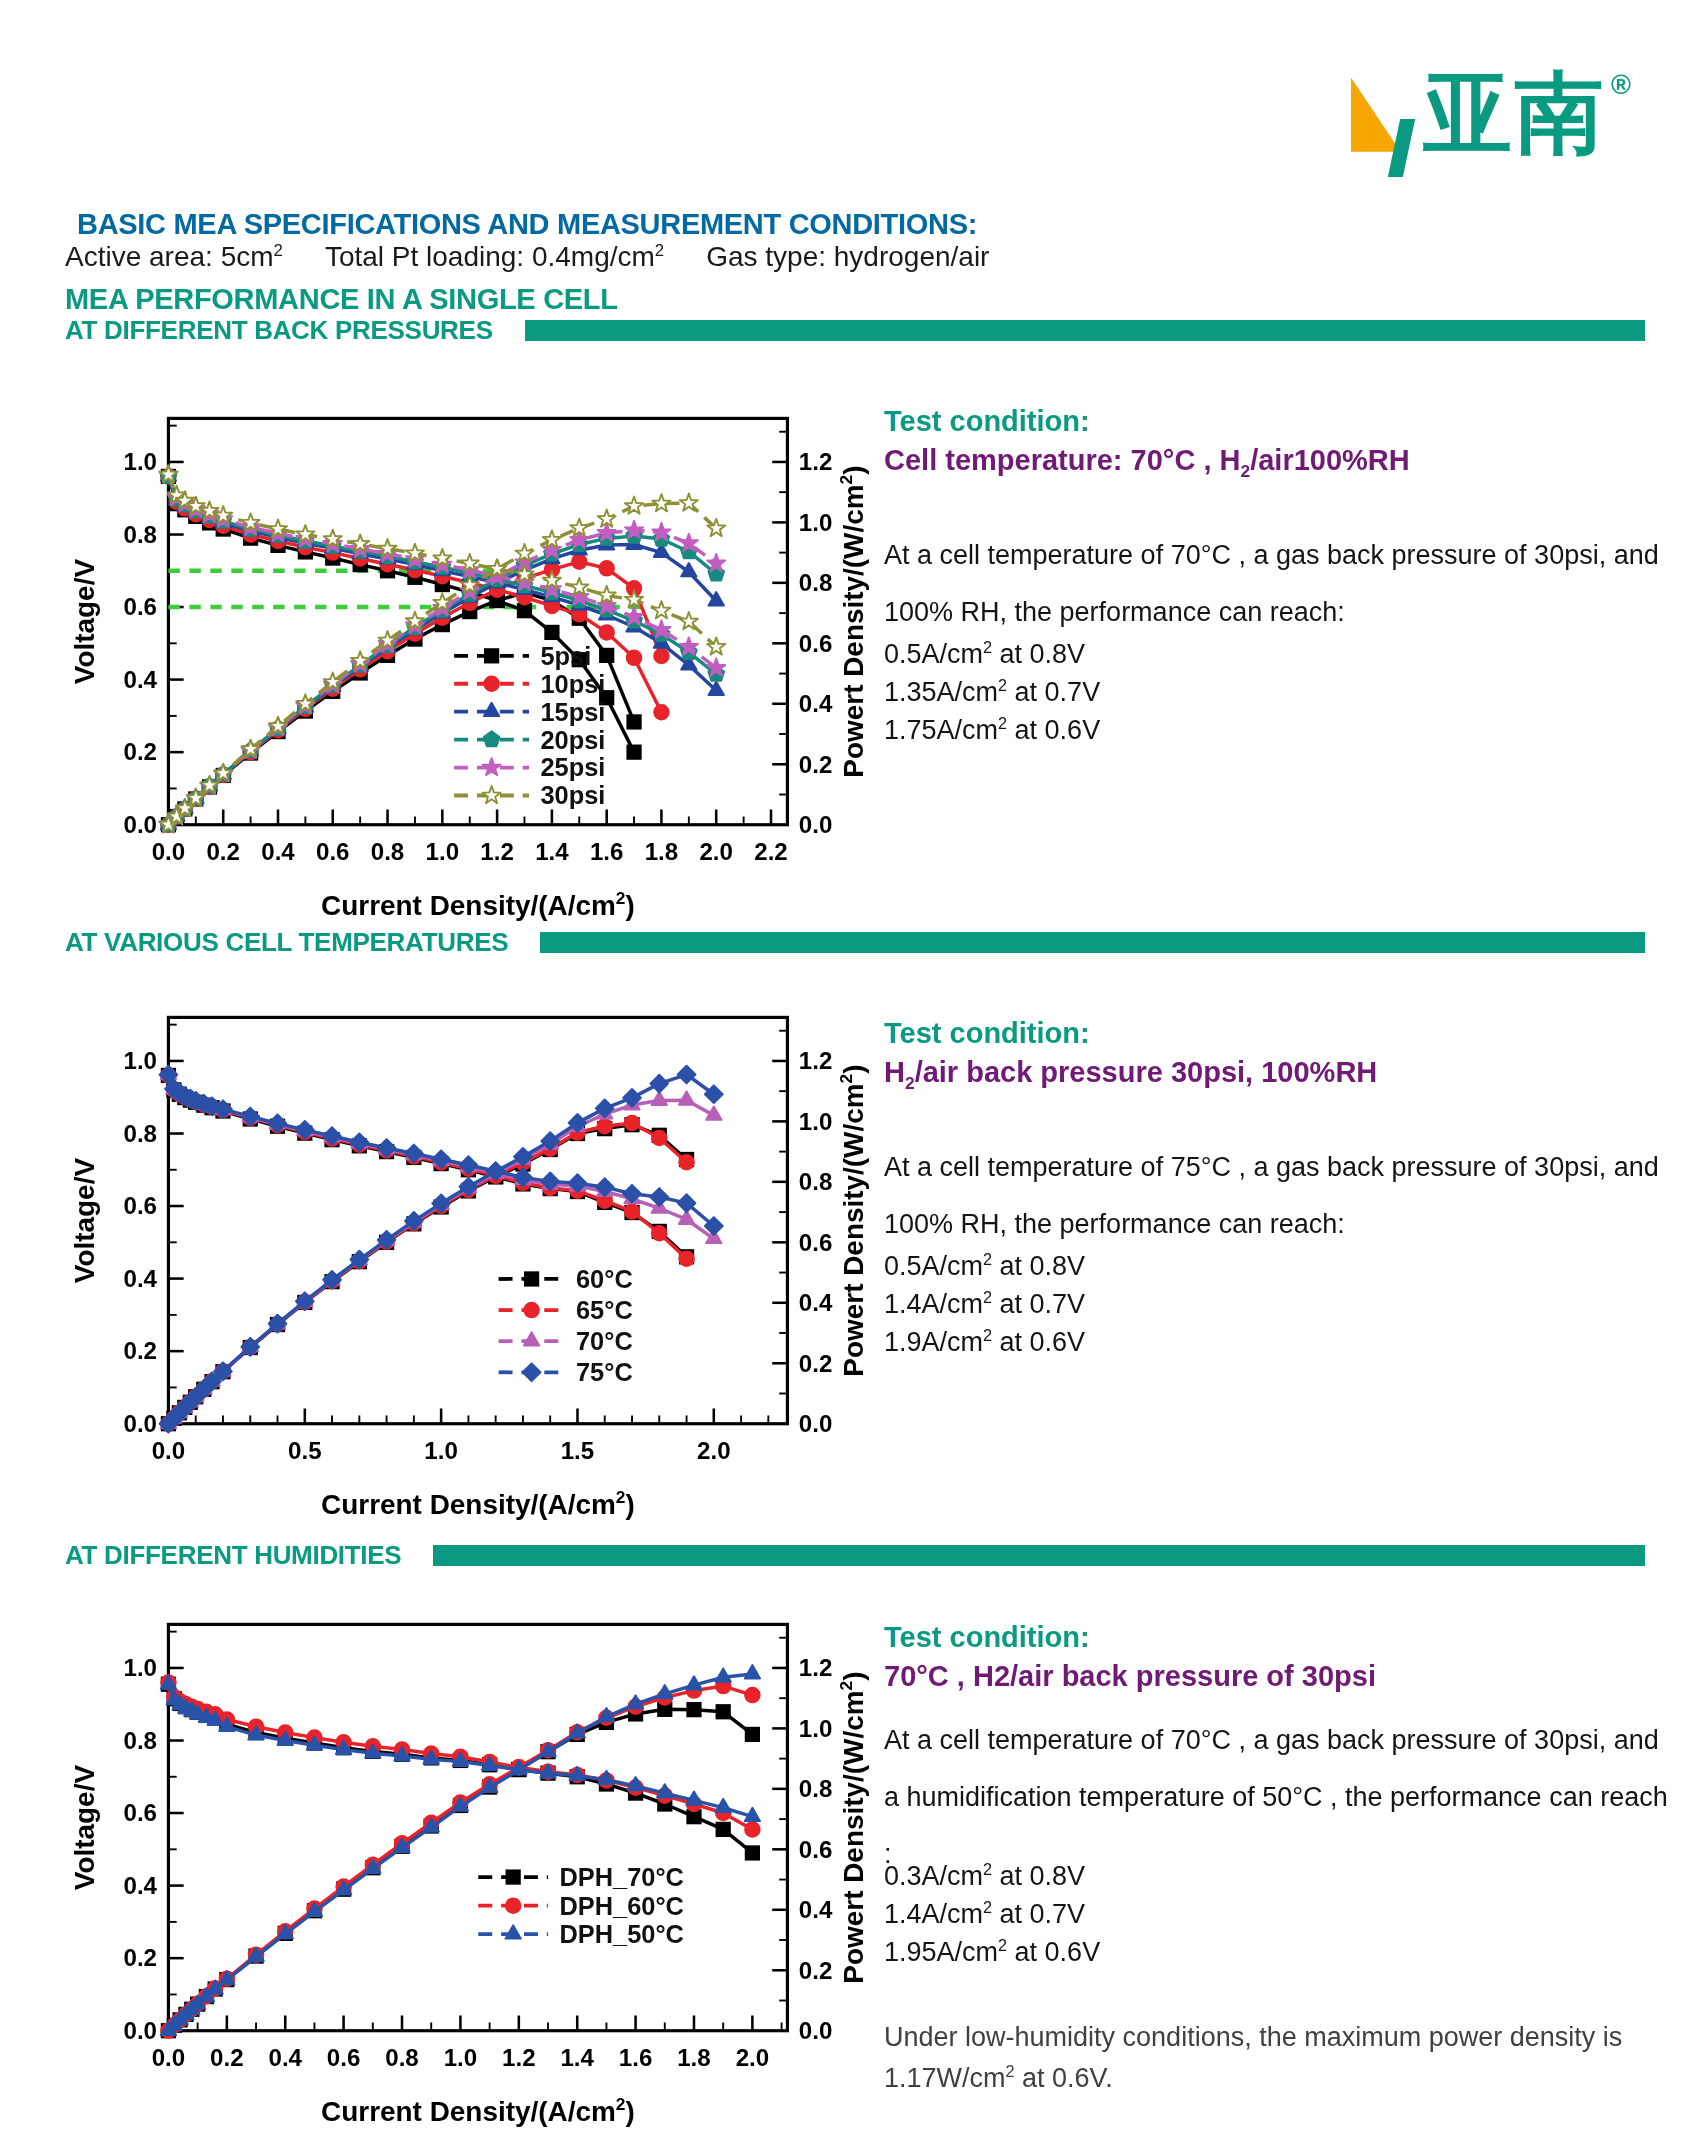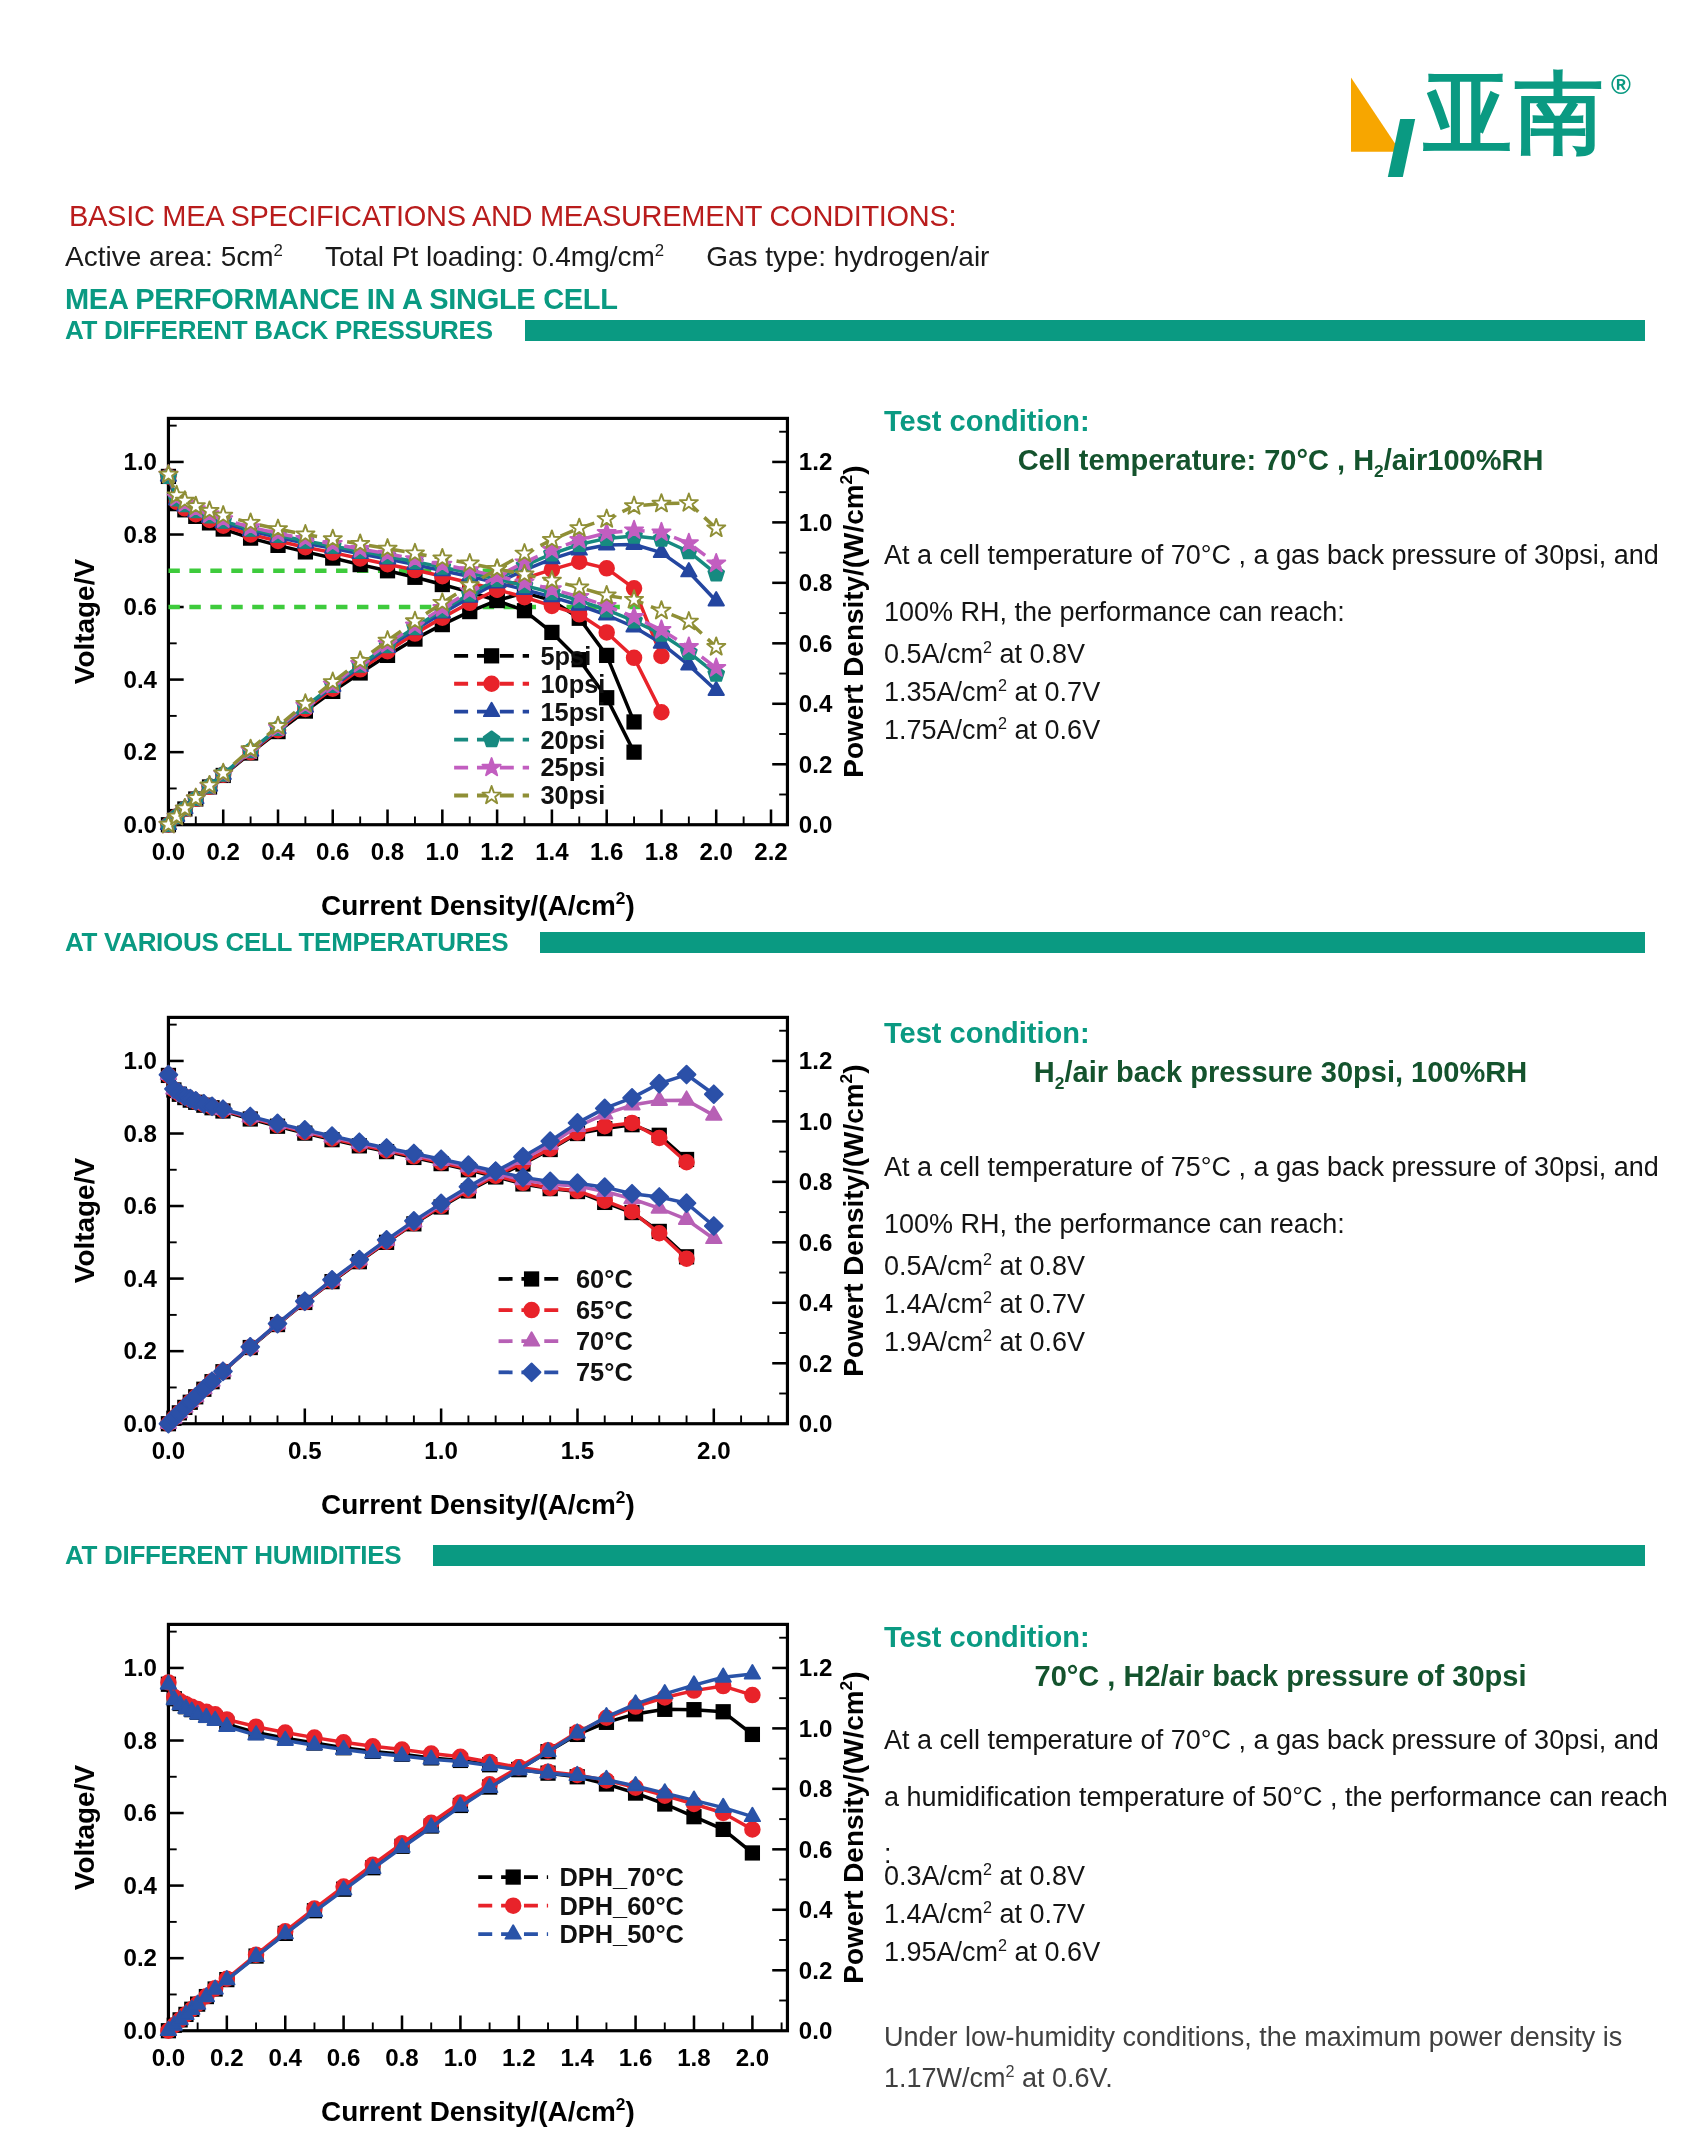--- a/index.html
+++ b/index.html
@@ -13,34 +13,34 @@
   .logo-y{position:relative;width:51px;height:75px;margin-right:2.5px;}
   .logo-tri{position:absolute;left:0;top:0;width:50px;height:75px;background:#f7a600;
             clip-path:polygon(0 0,100% 100%,0 100%);}
   .logo-desc{position:absolute;right:-7.6px;bottom:-25.4px;width:15.2px;height:58px;background:#0a9a82;
              transform:skewX(-12deg);}
   .logo-word{font-size:97px;font-weight:bold;color:#0a9a82;letter-spacing:-3.8px;line-height:0.78;}
   .logo-cjk{font-size:89px;font-weight:bold;color:#0a9a82;margin-left:19px;line-height:0.85;letter-spacing:2.5px;}
   .logo-reg{font-size:27px;font-weight:bold;color:#0a9a82;align-self:flex-start;margin:-6.4px 0 0 5.1px;}
 
   
-  .h-main{position:absolute;left:65px;top:196px;margin:4px;font-size:29px;font-weight:normal;color:#b91c1c;letter-spacing:-0.3px;}
+  .h-main{position:absolute;left:65px;top:196px;margin:12px;font-size:29px;font-weight:bold;color:#0369a1;letter-spacing:-0.3px;}
   .h-specs{position:absolute;left:65px;top:241px;margin:0;font-size:28px;color:#1a1a1a;display:flex;gap:42px;white-space:nowrap;}
   .h-sub{position:absolute;left:65px;top:283px;margin:0;font-size:29px;font-weight:bold;color:#0a9a82;letter-spacing:-0.3px;}
 
   .sec{position:absolute;left:65px;right:55px;display:flex;align-items:center;gap:32px;height:29px;}
   .sec-label{font-size:26px;font-weight:bold;color:#0a9a82;white-space:nowrap;letter-spacing:-0.3px;}
   .sec-bar{flex:1;height:21.6px;background:#0a9a82;}
 
   .chart{position:absolute;left:54px;width:832px;height:546px;}
 
   .tc{position:absolute;left:884px;width:793px;}
   .tc p{margin:0;position:absolute;left:0;width:100%;}
   .tc-title{font-size:29px;font-weight:bold;color:#0a9a82;}
-  .tc-sub{font-size:29px;font-weight:bold;color:#14532d;text-align:center;}
+  .tc-sub{font-size:29px;font-weight:bold;color:#701a75;}
   .tc-para{font-size:27px;line-height:57px;color:#141414;}
   .tc-metric{font-size:27px;color:#141414;}
   .tc-foot{font-size:27px;line-height:41px;color:#404040;}
 </style>
 </head>
 <body>
 
 <div id="page">
 
   <div class="logo">

